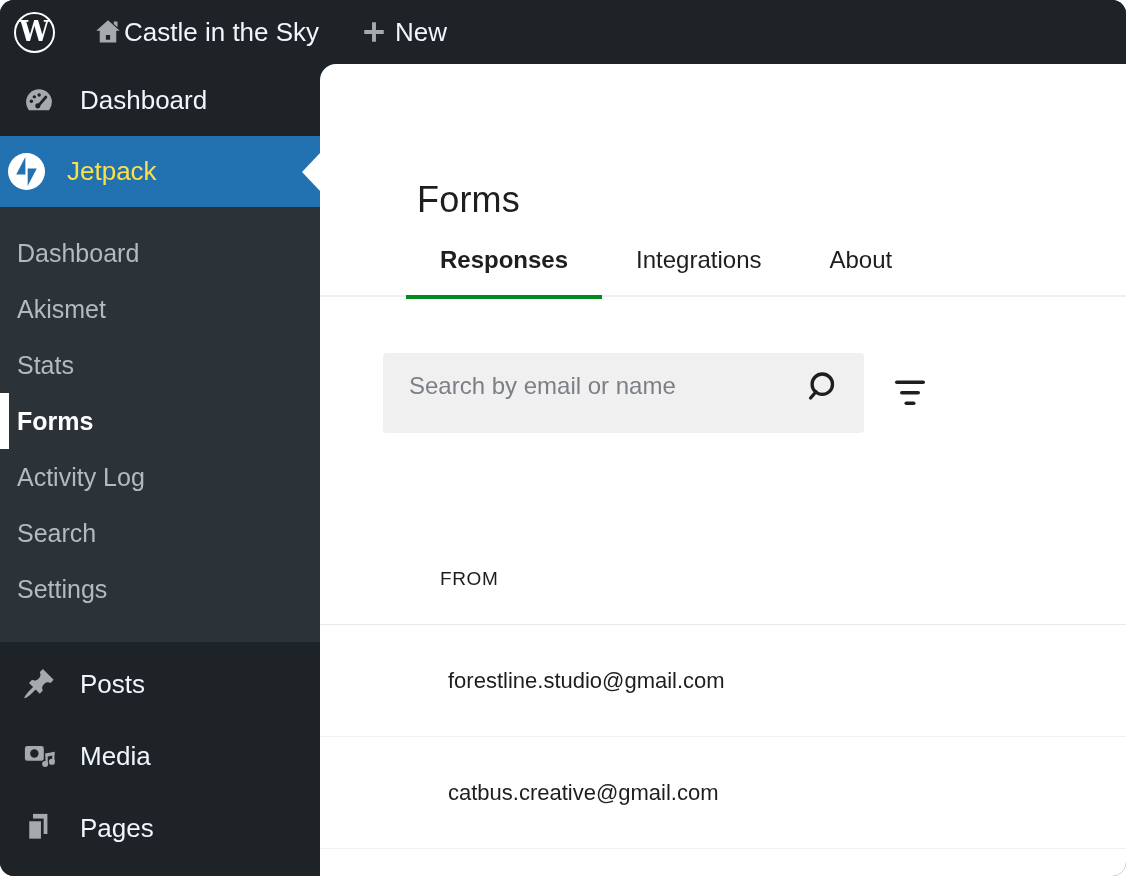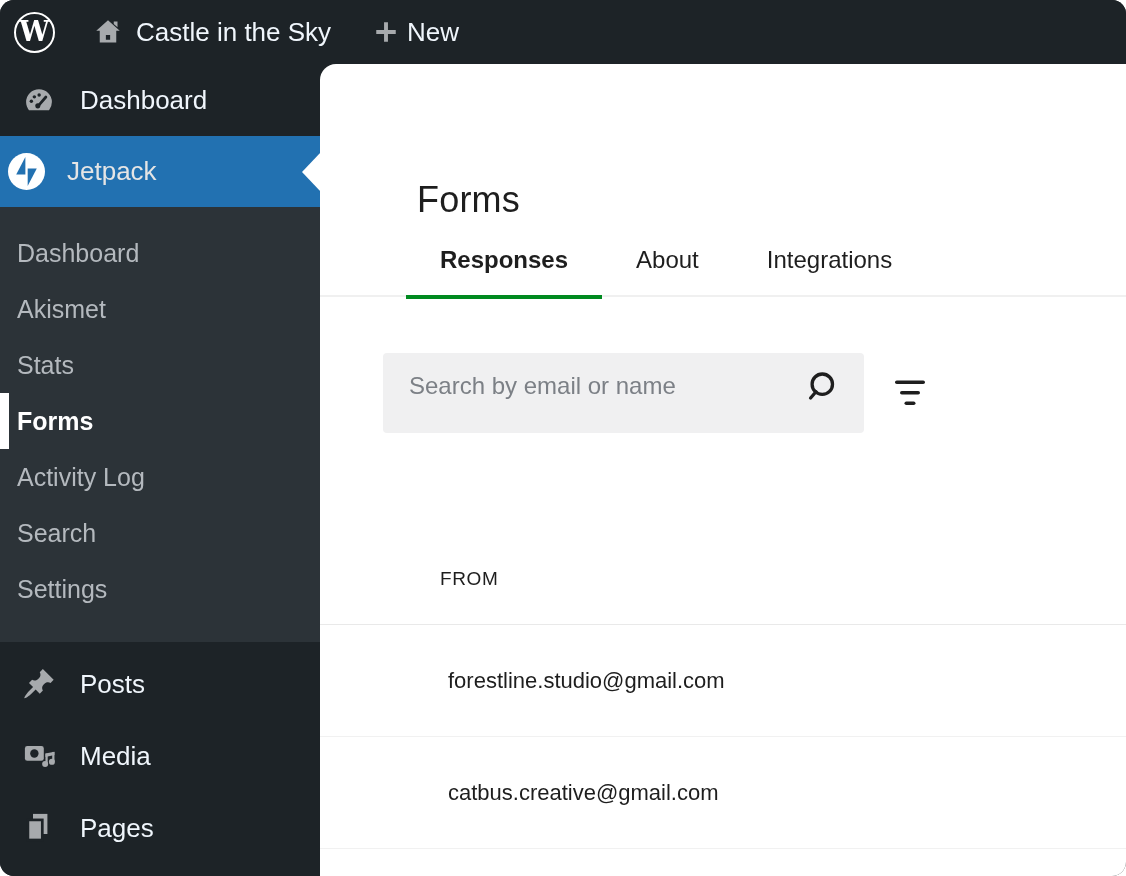--- a/index.html
+++ b/index.html
@@ -17,35 +17,35 @@
     background:#1d2327; display:flex; align-items:center; padding-left:14px;
     z-index:5;
   }
   .wp-logo {
     width:41px; height:41px; border:2.5px solid #fff; border-radius:50%;
     color:#fff; font-family:"DejaVu Serif", serif; font-weight:700; font-size:27px;
     display:flex; align-items:center; justify-content:center; line-height:1;
     padding-bottom:2px;
   }
   .bar-item { display:flex; align-items:center; color:#f0f6fc; font-size:26px; }
-  .bar-site { margin-left:38px; gap:13px;text-align:right; }
+  .bar-site { margin-left:38px; gap:1px;text-align:right; }
   .bar-new  { margin-left:42px; gap:8px; }
   .bar-icon { display:flex; align-items:center; justify-content:center; }
 
   
   .sidebar {
     position:absolute; left:0; top:64px; width:320px; height:812px;
     background:#1d2327; z-index:4;
   }
   .menu-item {
     height:72px; display:flex; align-items:center; padding-left:20px; gap:22px;
     color:#f0f6fc; font-size:26px; cursor:pointer;
   }
   .menu-item .mi-icon { width:38px; height:38px; display:flex; align-items:center; justify-content:center; flex:0 0 38px; }
-  .menu-item.jetpack { background:#2271b1; color:#e5e5e5; height:71px;padding-left:7px; }
+  .menu-item.jetpack { background:#2271b1; color:#fde047; height:71px;padding-left:7px; }
 
   .submenu { background:#2c3338; padding:18px 0 25px 0; }
   .submenu-item {
     height:56px; display:flex; align-items:center; padding-left:17px;
     color:#b4b9be; font-size:25px; cursor:pointer;
   }
   .submenu-item.active {
     border-left:9px solid #ffffff; padding-left:8px;
     color:#ffffff; font-weight:700;
   }
@@ -230,24 +230,24 @@
   <div class="content">
     <div class="content-arrow"></div>
 
     <h1 class="page-title">Forms</h1>
 
     <div class="tabs">
       <div class="tab active">
         <span>Responses</span>
       </div>
       <div class="tab">
+        <span>Integrations</span>
+      </div>
+      <div class="tab">
         <span>About</span>
-      </div>
-      <div class="tab">
-        <span>Integrations</span>
       </div>
     </div>
 
     <div class="search-row">
       <div class="search-field">
         <input type="text" placeholder="Search by email or name" style="">
         <button class="search-btn">
           <svg width="36" height="36" viewBox="0 0 24 24">
             <circle cx="12.2" cy="10.8" r="6.8" stroke="#1e1e1e" stroke-width="2.2" fill="none"></circle>
             <path d="M8 15.8 L4.4 20" stroke="#1e1e1e" stroke-width="2.2" stroke-linecap="round"></path>

